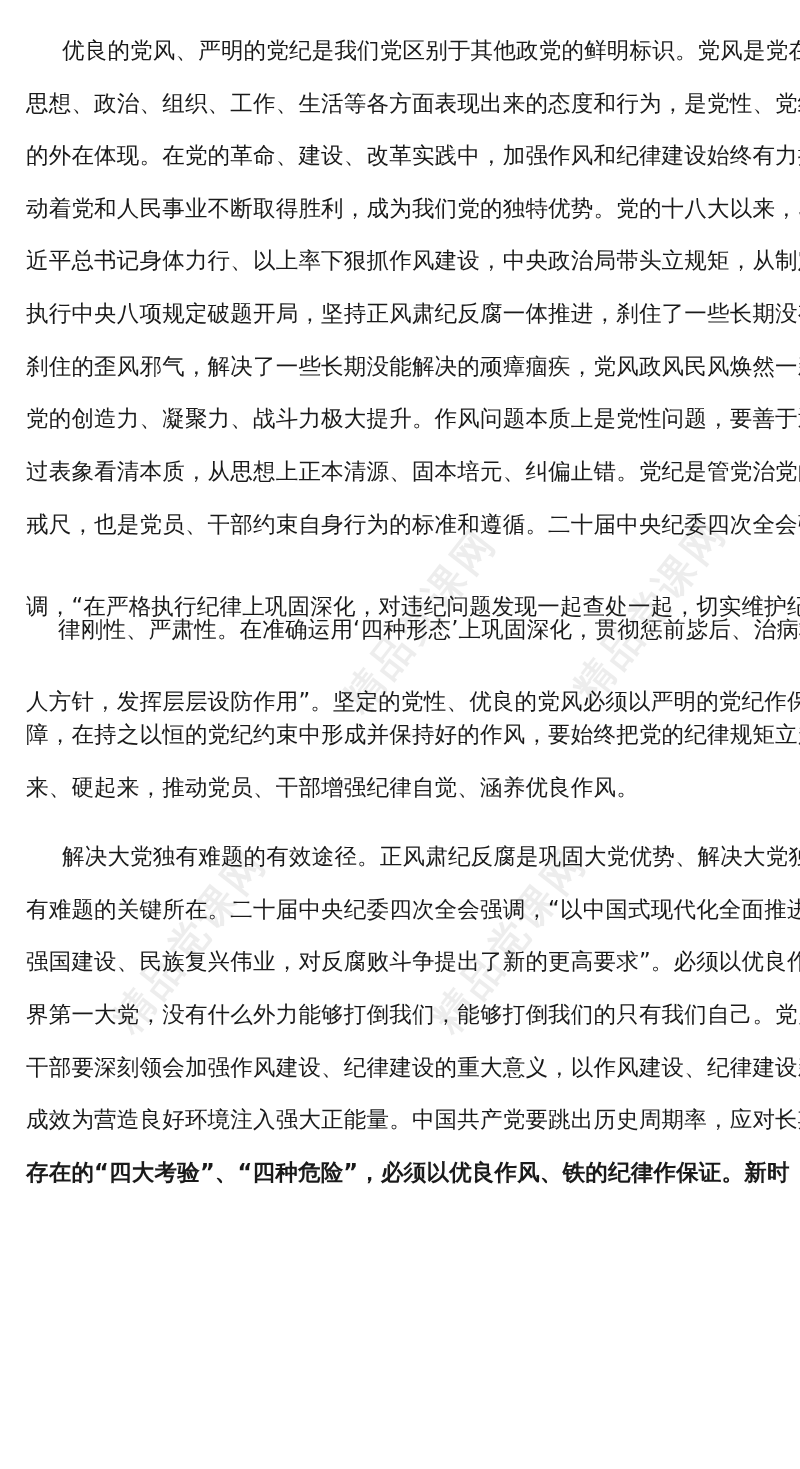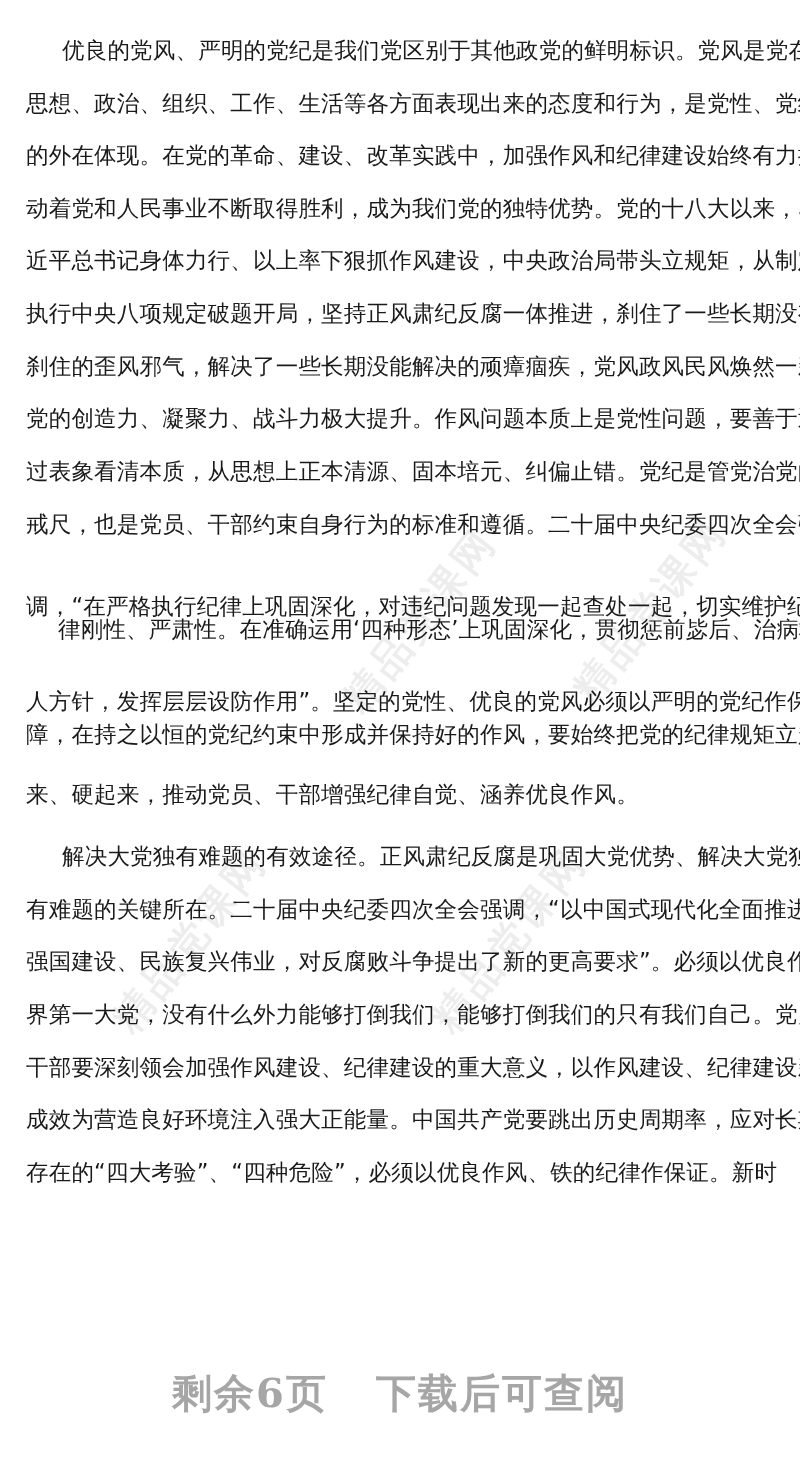--- a/index.html
+++ b/index.html
@@ -3,21 +3,21 @@
 <meta charset="utf-8">
 <style>
   html, body { margin: 0; padding: 0; background: #ffffff; }
   body { width: 800px; height: 1469px; position: relative; overflow: hidden;
          font-family: "DejaVu Sans", "Liberation Sans", sans-serif; color: #1a1a1a; }
   .page { position: absolute; left: 0; top: 0; width: 800px; height: 1469px; }
   .line { position: absolute; left: 26px; width: 748px; height: 36px; line-height: 36px;
           font-size: 22.5px; white-space: nowrap; letter-spacing: 0.2px; text-align: justify;
           text-align-last: justify; }
   .line.indent { left: 62px; width: 712px; }
-  .line.last { text-align-last: left; margin-top: 7px; }
+  .line.last { text-align-last: left; }
   .watermark { position: absolute; color: rgba(0,0,0,0.07); font-size: 40px; font-weight: bold;
                transform: rotate(-52deg); transform-origin: left top; white-space: nowrap;
                letter-spacing: 4px; pointer-events: none; }
   .footer { position: absolute; left: 0; width: 800px; top: 1366px; text-align: center;
             font-size: 40px; font-weight: bold; color: #a6a6a6;
             font-family: "DejaVu Serif", "Liberation Serif", serif; letter-spacing: 2px; }
   .footer span { display: inline-block; }
   .footer .gap { width: 48px; }
 </style>
 </head>
@@ -48,20 +48,17 @@
     <div class="line last" style="top:769px;">来、硬起来，推动党员、干部增强纪律自觉、涵养优良作风。</div>
   </div>
 
   <div>
     <div class="line indent" style="top:838px;">解决大党独有难题的有效途径。正风肃纪反腐是巩固大党优势、解决大党独</div>
     <div class="line" style="top:891px;">有难题的关键所在。二十届中央纪委四次全会强调，“以中国式现代化全面推进</div>
     <div class="line" style="top:943px;">强国建设、民族复兴伟业，对反腐败斗争提出了新的更高要求”。必须以优良作风</div>
     <div class="line" style="top:996px;">界第一大党，没有什么外力能够打倒我们，能够打倒我们的只有我们自己。党员、</div>
     <div class="line" style="top:1049px;">干部要深刻领会加强作风建设、纪律建设的重大意义，以作风建设、纪律建设新</div>
     <div class="line" style="top:1101px;">成效为营造良好环境注入强大正能量。中国共产党要跳出历史周期率，应对长期</div>
-    <div class="line" style="top:1154px;">存在的“四大考验”、“四种危险”，必须以优良作风、铁的纪律作保证。新时</div>
+    <div class="line" style="top:1154px;font-weight:bold;">存在的“四大考验”、“四种危险”，必须以优良作风、铁的纪律作保证。新时</div>
   </div>
 
-  <div class="footer">
-    <span>剩余6页</span><span class="gap"></span><span>下载后可查阅</span>
-  </div>
 
 </div>
 
 </body></html>

